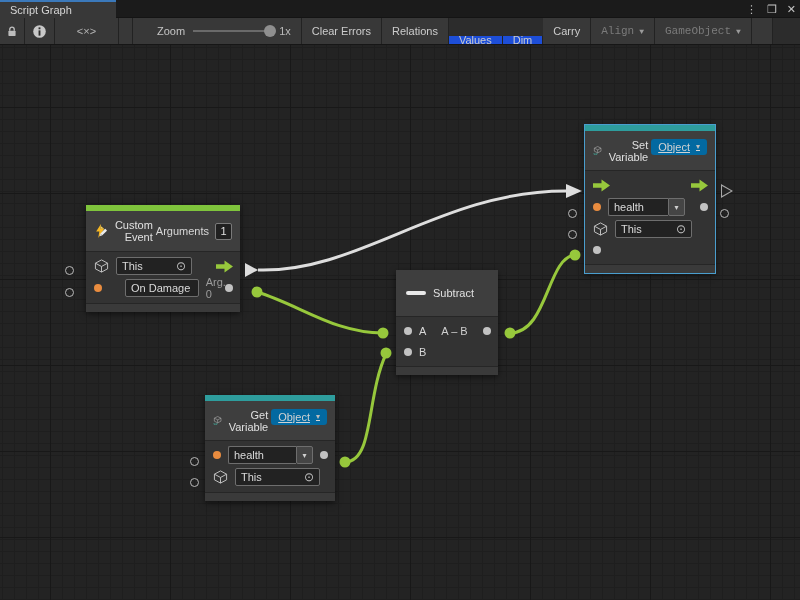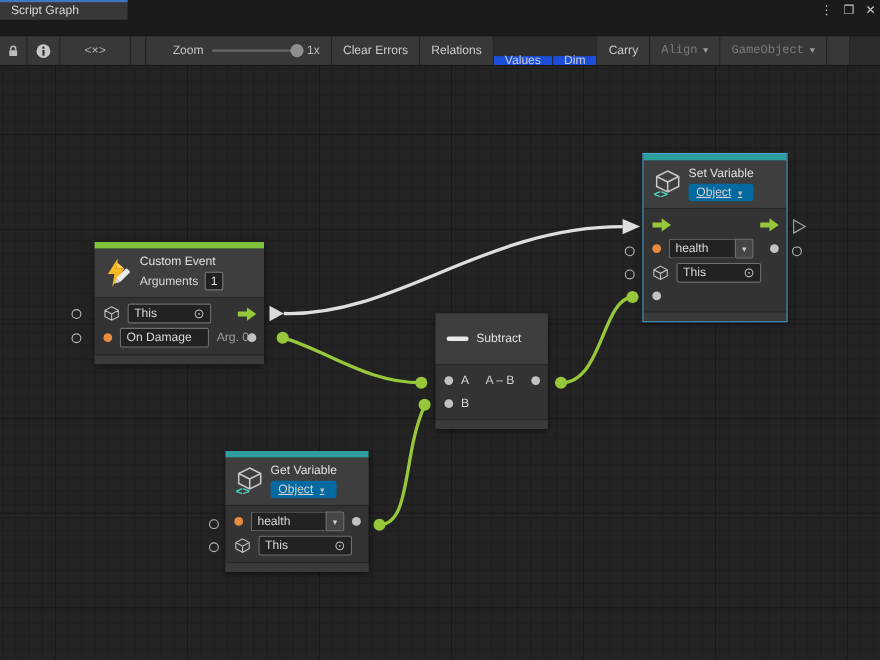--- a/index.html
+++ b/index.html
@@ -1,20 +1,20 @@
 <!DOCTYPE html>
 <html><head>
 <meta charset="utf-8">
 <style>
   * { margin:0; padding:0; box-sizing:border-box; }
   html,body { width:800px; height:600px; overflow:hidden;
     font-family:"Liberation Sans", sans-serif; background:#191919; }
 
   
-  .tabbar { position:relative; height:33px; background:#1b1b1b; border-bottom:1px solid #141414; }
+  .tabbar { position:relative; height:18px; background:#1b1b1b; border-bottom:1px solid #141414; }
   .tab { position:absolute; left:0; top:0; height:18px; width:116px; background:#383838;
     border-top:2px solid #3b79bb; color:#d6d6d6; font-size:11px; line-height:16px; padding-left:10px; }
   .winctl { position:absolute; right:4px; top:0; height:18px; display:flex; gap:10px; align-items:center;
     color:#c2c2c2; font-size:11px; }
   .winctl span { cursor:default; }
 
   
   .toolbar { position:relative; height:27px; background:#2c2c2c; border-bottom:1px solid #161616;
     display:flex; align-items:stretch; font-size:11px; color:#cccccc; overflow:hidden; white-space:nowrap; }
   .tbseg { display:flex; align-items:center; justify-content:center; background:#383838;
@@ -40,21 +40,21 @@
     background-size:120px 86px,120px 86px,12px 12px,12px 12px;
     background-position:50px 62px,50px 62px,2px 2px,2px 2px; }
 
   .wires { position:absolute; left:0; top:0; pointer-events:none; }
 
   
   .node { position:absolute; background:#333333; box-shadow:0 2px 6px rgba(0,0,0,.55); font-size:11px; color:#d8d8d8; }
   .node.selected { outline:1px solid #4a9ece; }
   .colorbar { height:6px; }
   .nhead { background:#3e3e3e; border-bottom:1px solid #262626; display:flex; align-items:center; padding:6px 8px; gap:7px; }
-  .nhead .titlecol { display:flex; flex-direction:column; gap:3px; }
+  .nhead .titlecol { display:flex; gap:3px;text-align:right; }
   .ntitle { color:#e0e0e0; }
   .nbody { padding:3px 0 4px 0; }
   .nrow { position:relative; height:22px; display:flex; align-items:center; padding:0 8px; gap:7px; }
   .nfoot { height:9px; background:#3a3a3a; border-top:1px solid #262626; }
 
   .field { background:#222222; border:1px solid #6e6e6e; border-radius:2px; height:18px;
     display:flex; align-items:center; padding:0 5px; color:#dadada; }
   .field .picker { margin-left:auto; color:#bdbdbd; font-size:12px; line-height:1; }
   .combo { display:flex; height:18px; }
   .combo .field { border-radius:2px 0 0 2px; border-right:none;text-align:center; }
@@ -196,21 +196,21 @@
         <span class="field" style="width:76px;">
           <span>This</span>
           <span class="picker">⊙</span>
         </span>
         <svg class="flow-arrow right" width="17" height="13" viewBox="0 0 17 13">
           <path d="M0 4.2 h8.5 V0.5 L17 6.5 L8.5 12.5 V8.8 H0 Z" fill="#97c83c"></path>
         </svg>
       </div>
       <div class="nrow">
         <span class="dot orange"></span>
-        <span class="field" style="width:81px;">
+        <span class="field" style="width:81px;margin-left:16px;">
           <span>On Damage</span>
         </span>
         <span class="dimtext">Arg. 0</span>
         <span class="dot right"></span>
       </div>
     </div>
     <div class="nfoot"></div>
   </div>
 
   <span class="ring" style="left:65px; top:221px;"></span>

